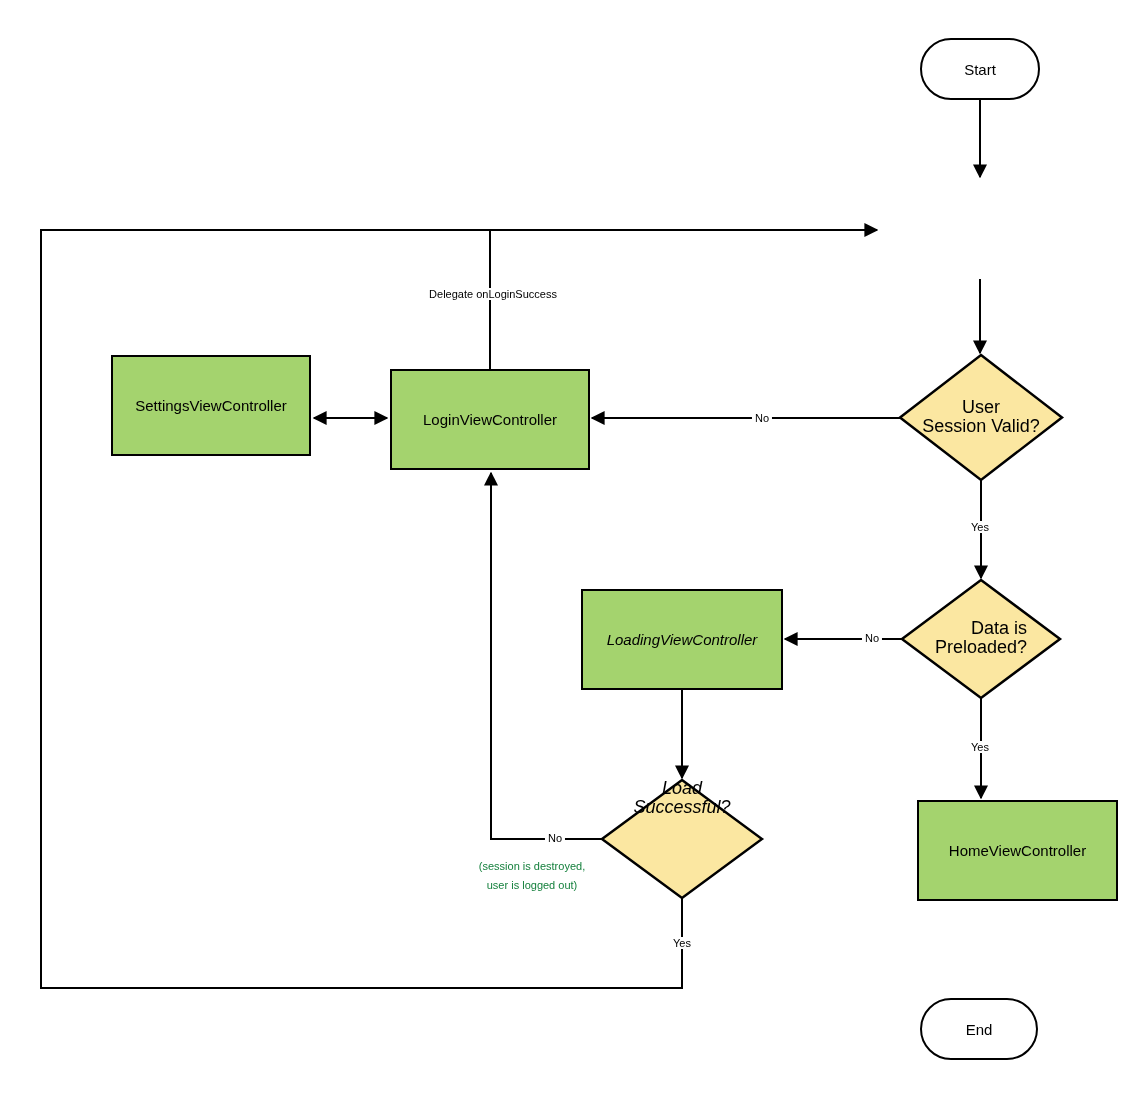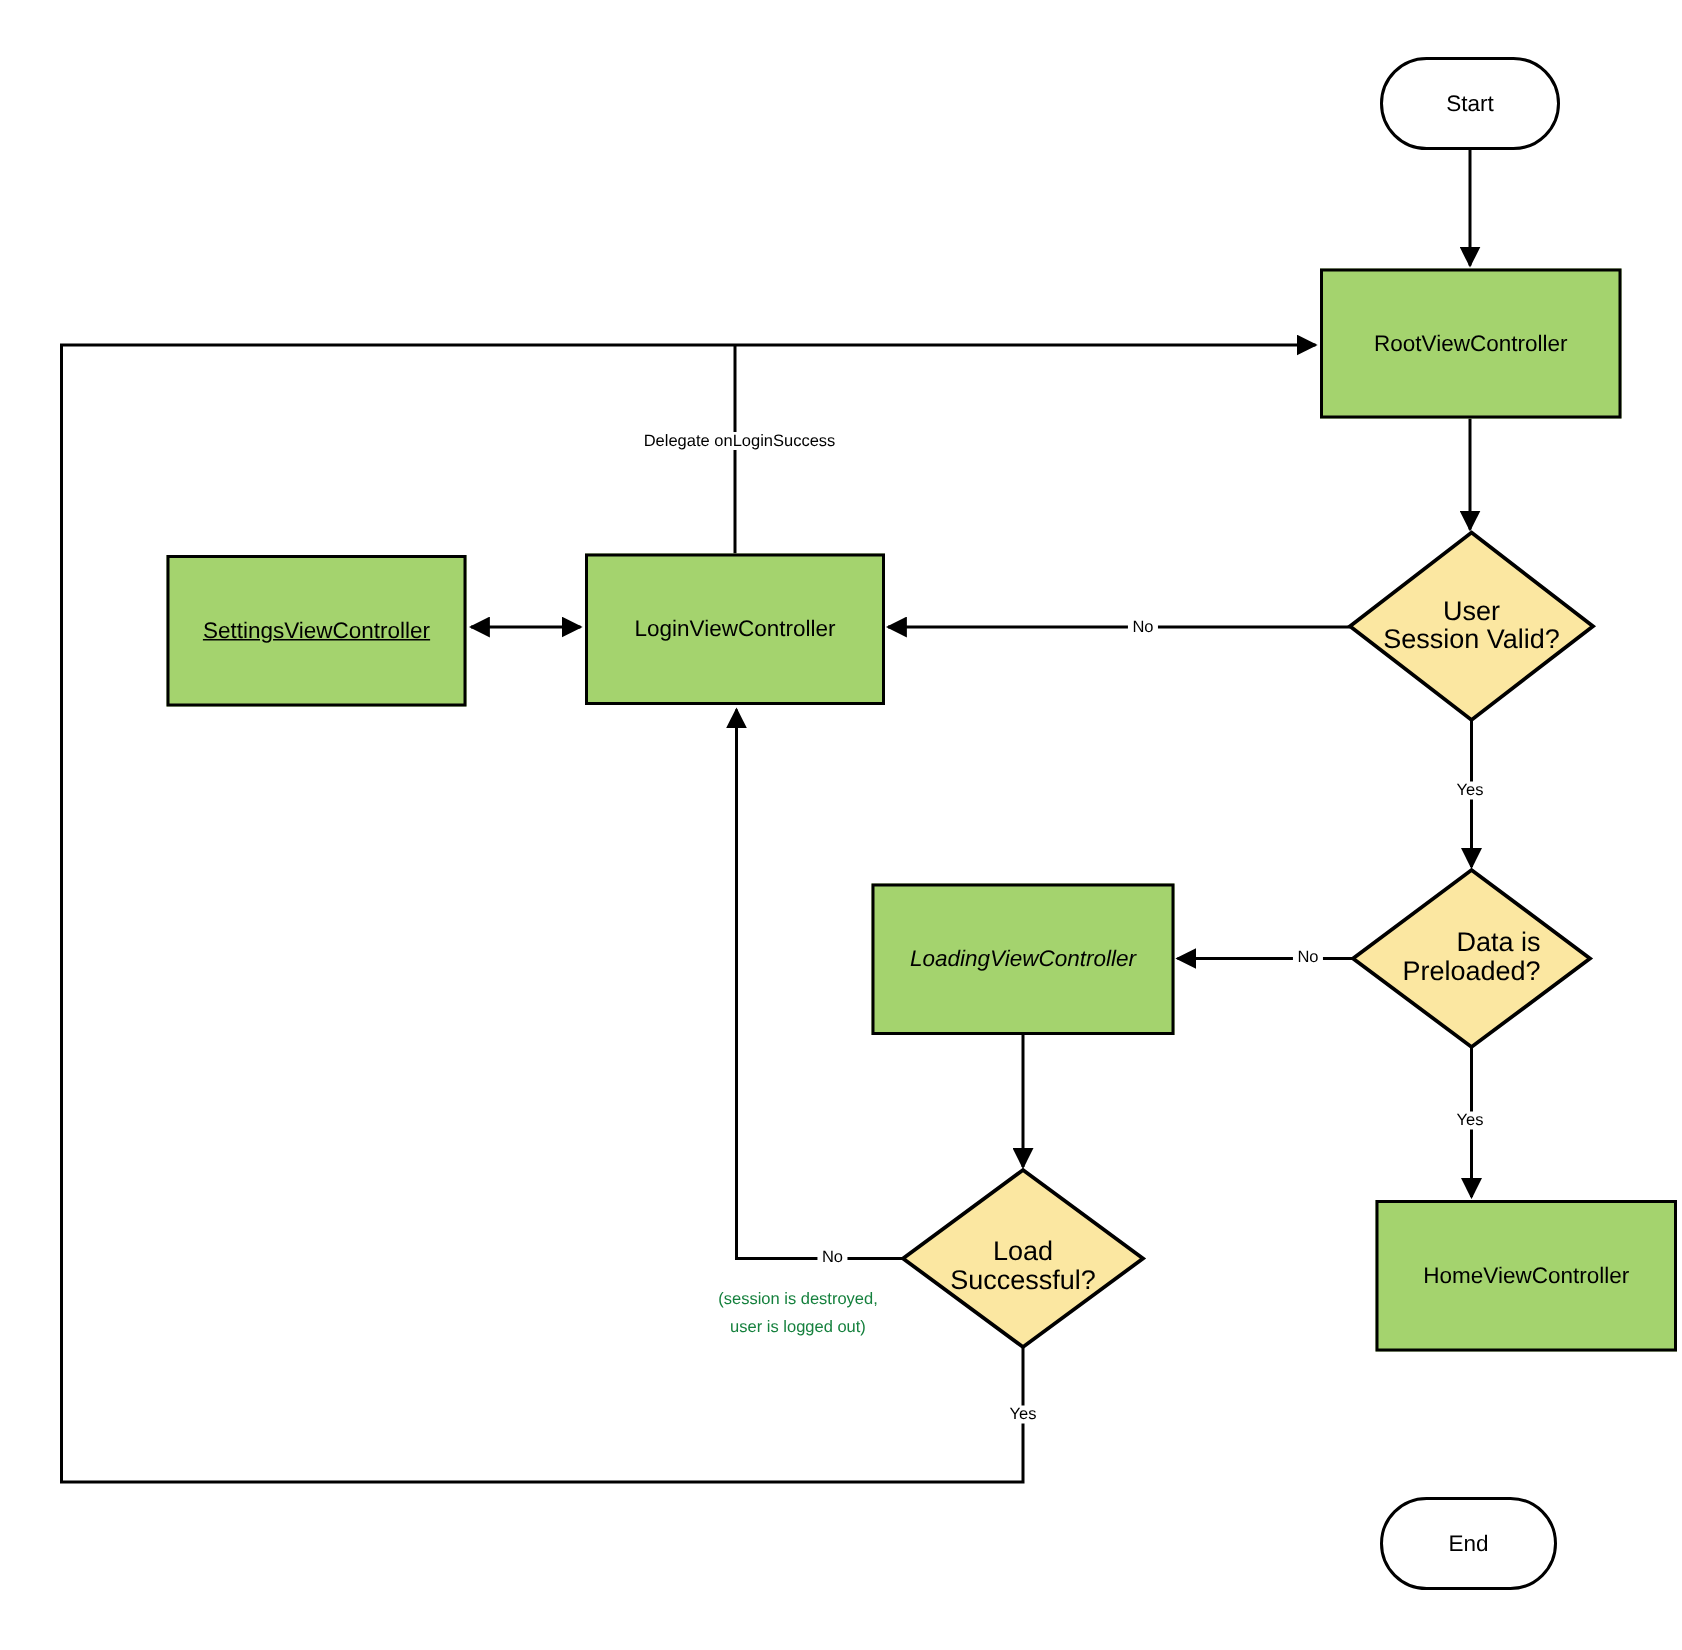--- a/index.html
+++ b/index.html
@@ -115,25 +115,22 @@
 
     <polygon class="decision-poly" points="981,355 1062,417.5 981,480 900,417.5"></polygon>
     <polygon class="decision-poly" points="981,580 1060,639 981,698 902,639"></polygon>
     <polygon class="decision-poly" points="682,780 762,839 682,898 602,839"></polygon>
   </svg>
 
   <div class="node terminator" style="left:920px; top:38px; width:120px; height:62px;">
     <span>Start</span>
   </div>
 
-  <div class="node process" style="left:880px; top:179px; width:201px; height:100px;">
-    <span>RootViewController</span>
-  </div>
 
-  <div class="node process" style="left:111px; top:370px; width:200px; height:101px;text-decoration:underline;">
+  <div class="node process" style="left:111px; top:355px; width:200px; height:101px;">
     <span>SettingsViewController</span>
   </div>
 
   <div class="node process" style="left:390px; top:369px; width:200px; height:101px;">
     <span>LoginViewController</span>
   </div>
 
   <div class="node process" style="left:581px; top:589px; width:202px; height:101px;font-style:italic;">
     <span>LoadingViewController</span>
   </div>
@@ -147,21 +144,21 @@
   </div>
 
   <div class="diamond-label" style="left:981px; top:417px;">
     <div>User</div>
     <div>Session Valid?</div>
   </div>
   <div class="diamond-label" style="left:981px; top:638px;text-align:right;">
     <div>Data is</div>
     <div>Preloaded?</div>
   </div>
-  <div class="diamond-label" style="left:682px; top:844px;">
+  <div class="diamond-label" style="left:682px; top:798px;font-style:italic;">
     <div>Load</div>
     <div>Successful?</div>
   </div>
 
   <span class="edge-label" style="left:493px; top:294px;">Delegate onLoginSuccess</span>
   <span class="edge-label" style="left:762px; top:418px;">No</span>
   <span class="edge-label" style="left:980px; top:527px;">Yes</span>
   <span class="edge-label" style="left:872px; top:638px;">No</span>
   <span class="edge-label" style="left:980px; top:747px;">Yes</span>
   <span class="edge-label" style="left:555px; top:838px;">No</span>

